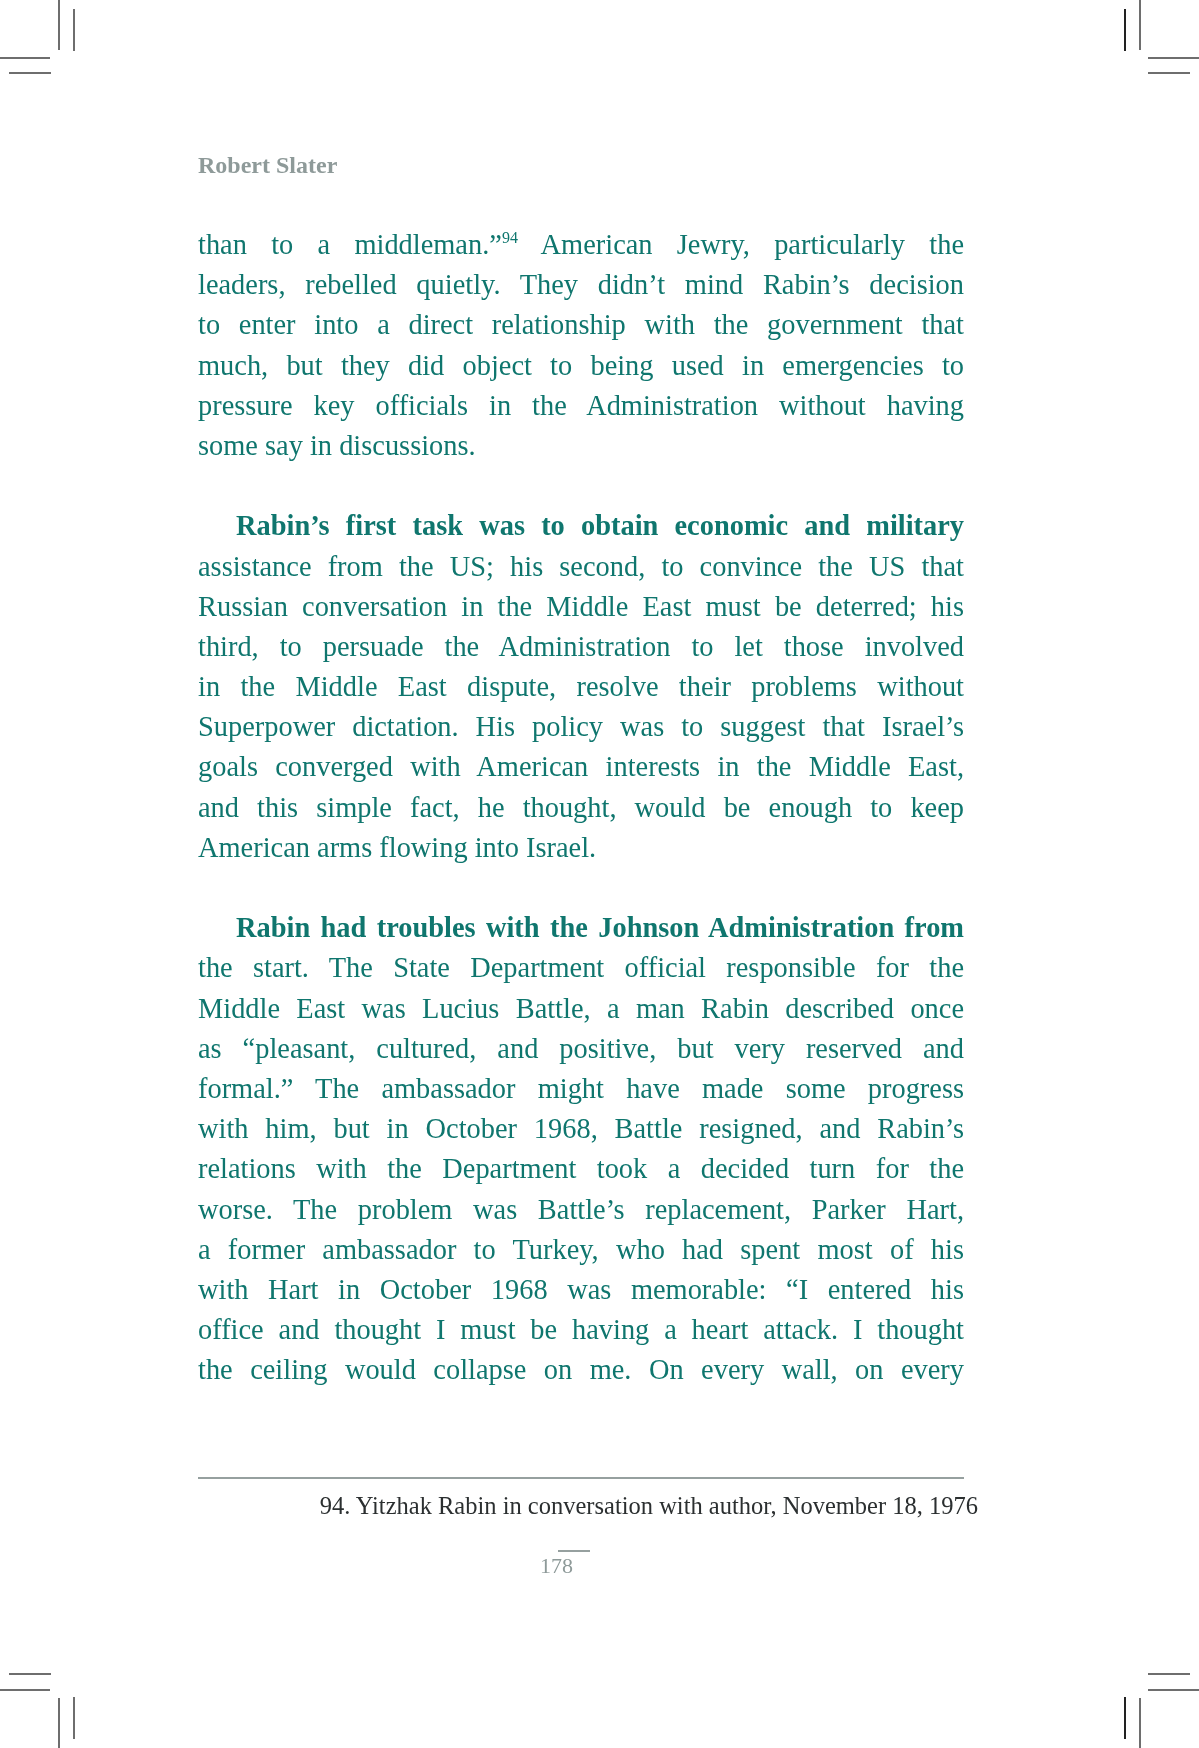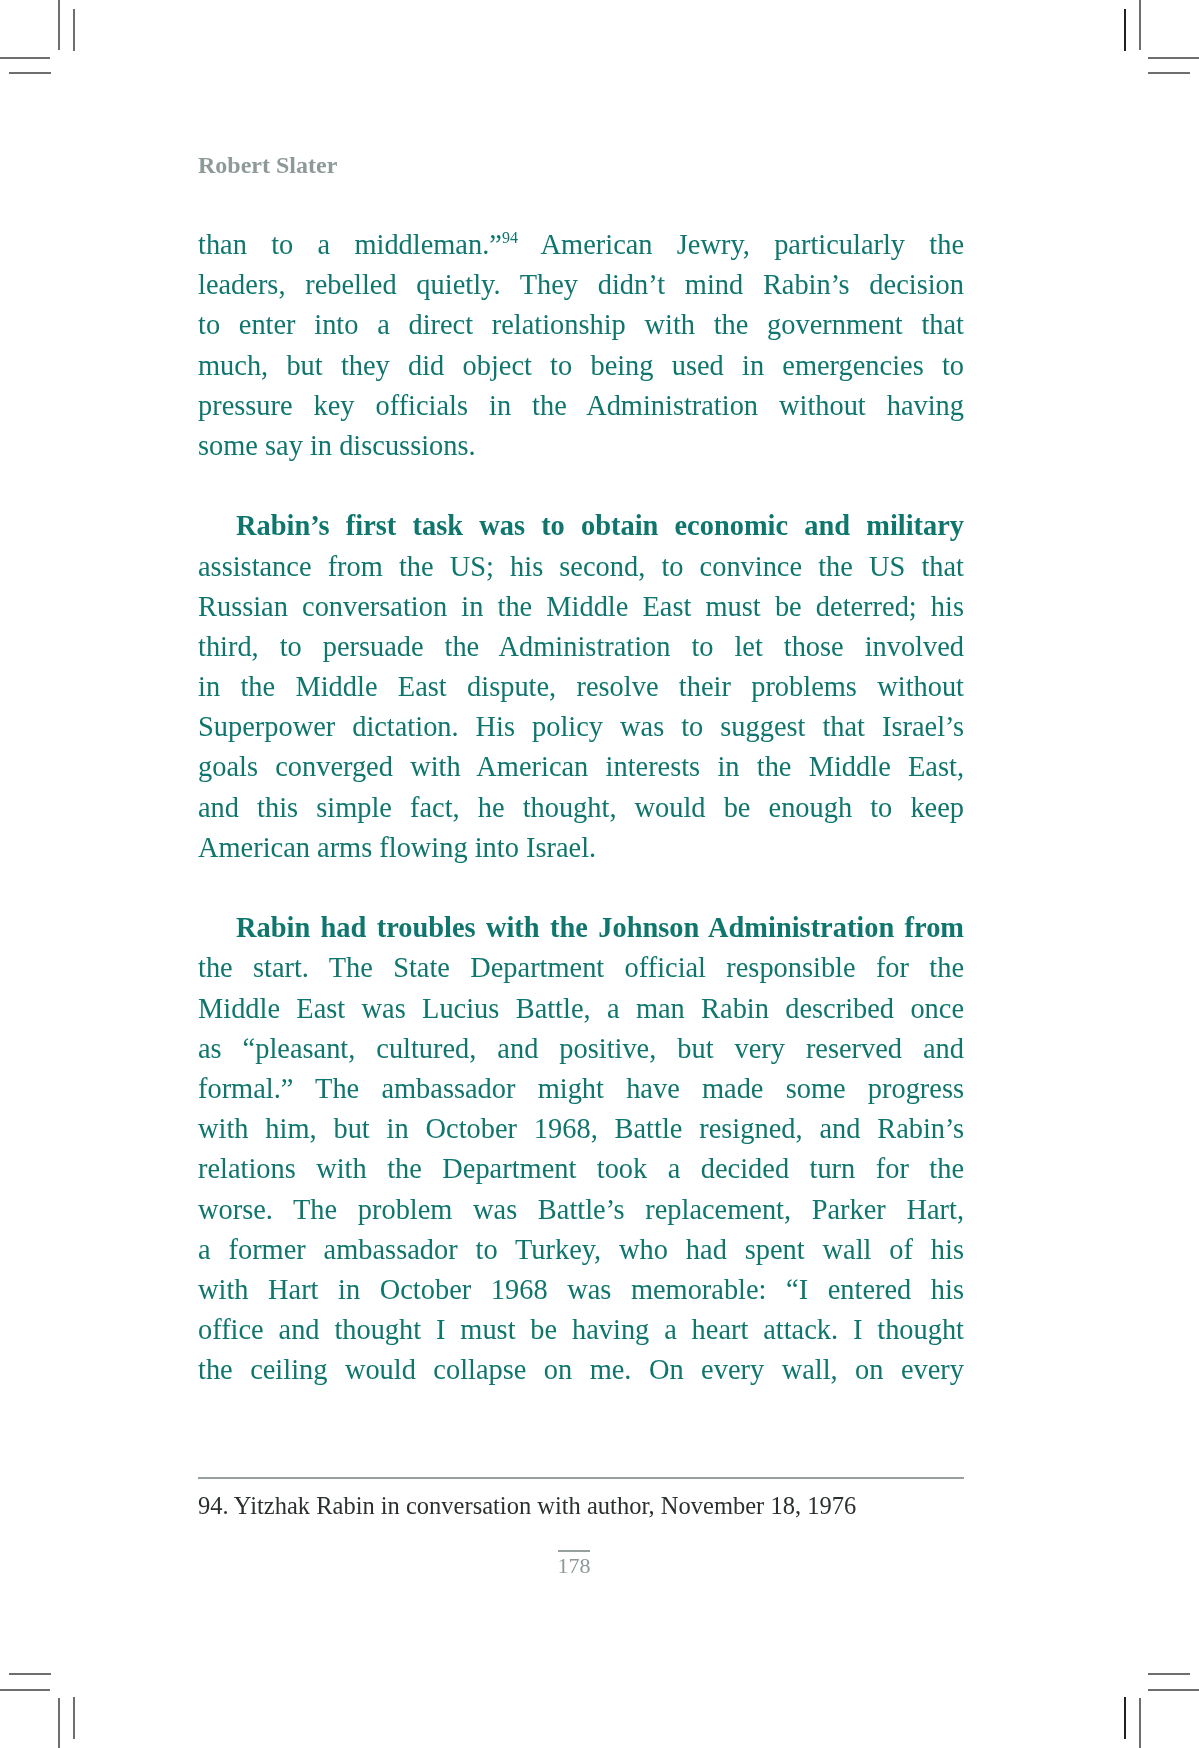--- a/index.html
+++ b/index.html
@@ -21,27 +21,27 @@
   .line.last { text-align-last: left; }
   .line.indent { padding-left: 38px; font-weight: bold; }
   .gap { display: block; height: 40.2px; }
   sup.fnref { font-size: 16px; line-height: 0; vertical-align: 11px; }
   .footnote-rule {
     position: absolute; left: 198px; top: 1477px; width: 766px; height: 2px; background: #96a09f;
   }
   .footnote {
     position: absolute; left: 198px; top: 1490px; width: 780px;
     font-family: "Liberation Serif", serif; font-size: 24.5px; color: #2b2f30;
-    line-height: 32px; white-space: nowrap; margin: 0;
+    line-height: 32px; white-space: nowrap; margin: 0; text-align: right;
   }
   .folio-rule {
     position: absolute; left: 558px; top: 1550px; width: 32px; height: 2px; background: #96a09f;
   }
   .folio {
-    position: absolute; left: 540px; top: 1552px; width: 68px; text-align: center;
+    position: absolute; left: 540px; top: 1552px; width: 68px; text-align: left;
     font-family: "Liberation Serif", serif; font-size: 22px; color: #8e9a99; line-height: 28px;
   }
 </style>
 </head>
 <body>
 
 <div class="crop" style="left:0;top:57px;width:50px;height:2px;"></div>
 <div class="crop" style="left:9px;top:72px;width:42px;height:2px;"></div>
 <div class="crop" style="left:58px;top:0;width:2px;height:50px;"></div>
 <div class="crop" style="left:73px;top:9px;width:2px;height:42px;"></div>
@@ -90,21 +90,21 @@
 
   <div>
     <span class="line indent">Rabin had troubles with the Johnson Administration from</span>
     <span class="line">the start. The State Department official responsible for the</span>
     <span class="line">Middle East was Lucius Battle, a man Rabin described once</span>
     <span class="line">as “pleasant, cultured, and positive, but very reserved and</span>
     <span class="line">formal.” The ambassador might have made some progress</span>
     <span class="line">with him, but in October 1968, Battle resigned, and Rabin’s</span>
     <span class="line">relations with the Department took a decided turn for the</span>
     <span class="line">worse. The problem was Battle’s replacement, Parker Hart,</span>
-    <span class="line">a former ambassador to Turkey, who had spent wall of his</span>
+    <span class="line">a former ambassador to Turkey, who had spent most of his</span>
     <span class="line">with Hart in October 1968 was memorable: “I entered his</span>
     <span class="line">office and thought I must be having a heart attack. I thought</span>
     <span class="line">the ceiling would collapse on me. On every wall, on every</span>
   </div>
 </div>
 
 <div class="footnote-rule"></div>
 <p class="footnote">94. Yitzhak Rabin in conversation with author, November 18, 1976</p>
 
 <div class="folio-rule"></div>

